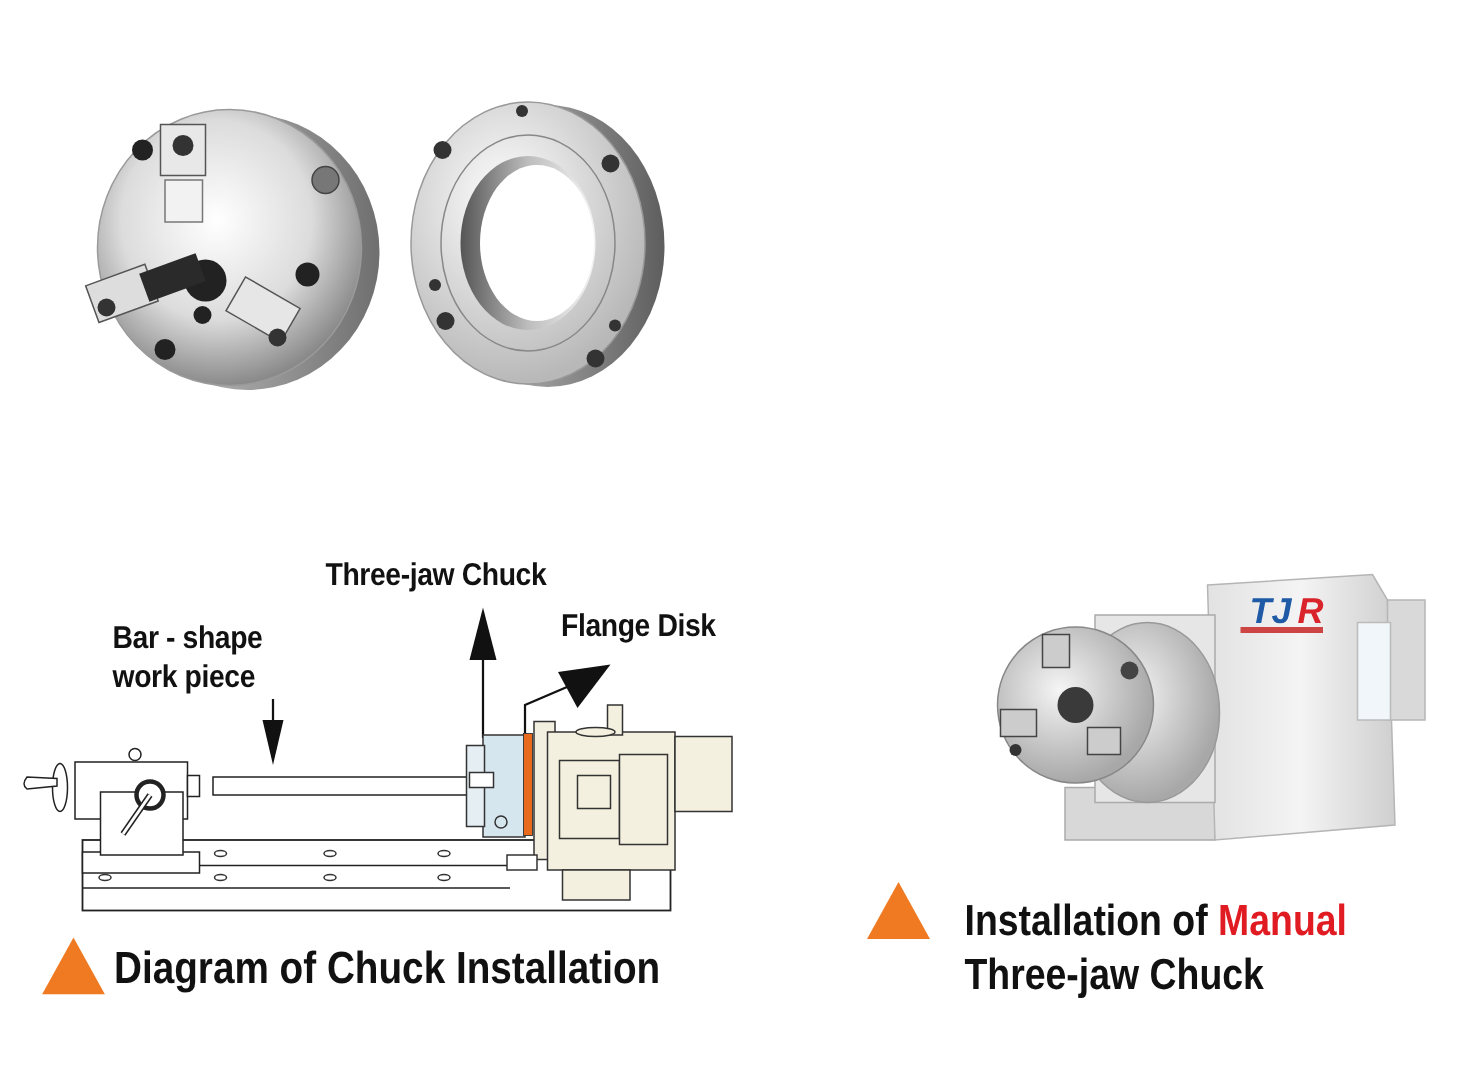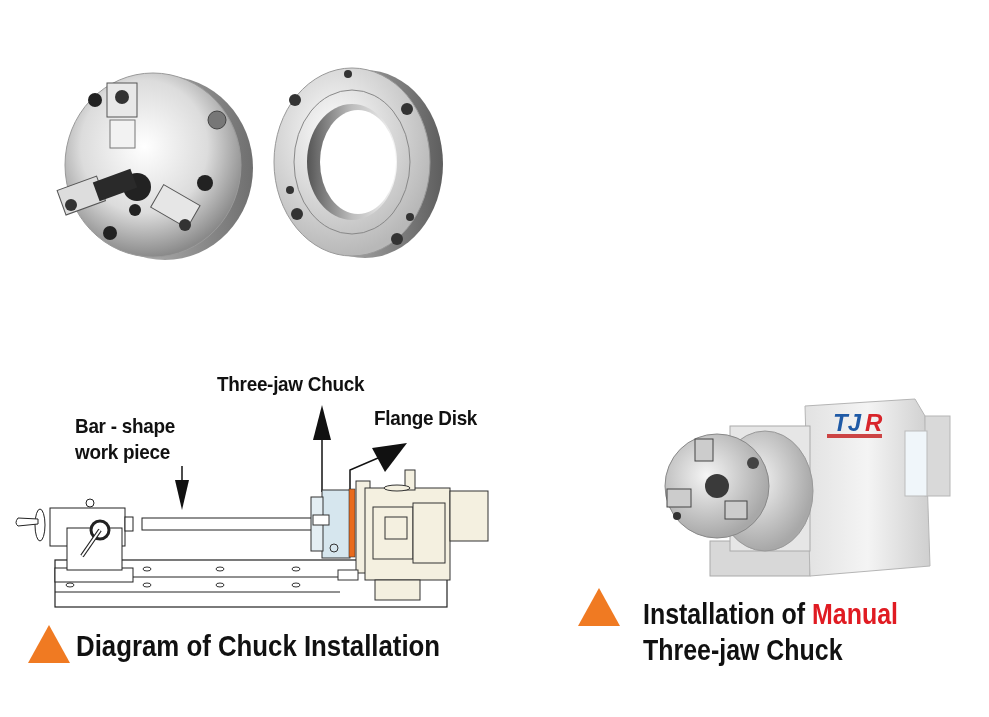--- a/index.html
+++ b/index.html
@@ -146,21 +146,21 @@
   </svg>
 </div>
 
 <div class="abs" style="left:28px;top:625px;">
   <svg width="42" height="38" viewBox="0 0 42 38">
       <polygon points="21,0 42,38 0,38" fill="#f07a22"></polygon>
     </svg>
 </div>
 <div class="caption" style="left:76px;top:629px;">Diagram of Chuck Installation</div>
 
-<div class="abs" style="left:655px;top:391px;width:305px;height:200px;">
+<div class="abs" style="left:655px;top:375px;width:305px;height:200px;">
   <svg width="305" height="200" viewBox="0 0 305 200">
     <defs>
       <linearGradient id="bodyG" x1="0" y1="0" x2="1" y2="0">
         <stop offset="0" stop-color="#e2e2e2"></stop>
         <stop offset="0.5" stop-color="#f4f4f4"></stop>
         <stop offset="1" stop-color="#cfcfcf"></stop>
       </linearGradient>
       <radialGradient id="faceG" cx="40%" cy="40%" r="60%">
         <stop offset="0" stop-color="#f5f5f5"></stop>
         <stop offset="1" stop-color="#a8a8a8"></stop>

